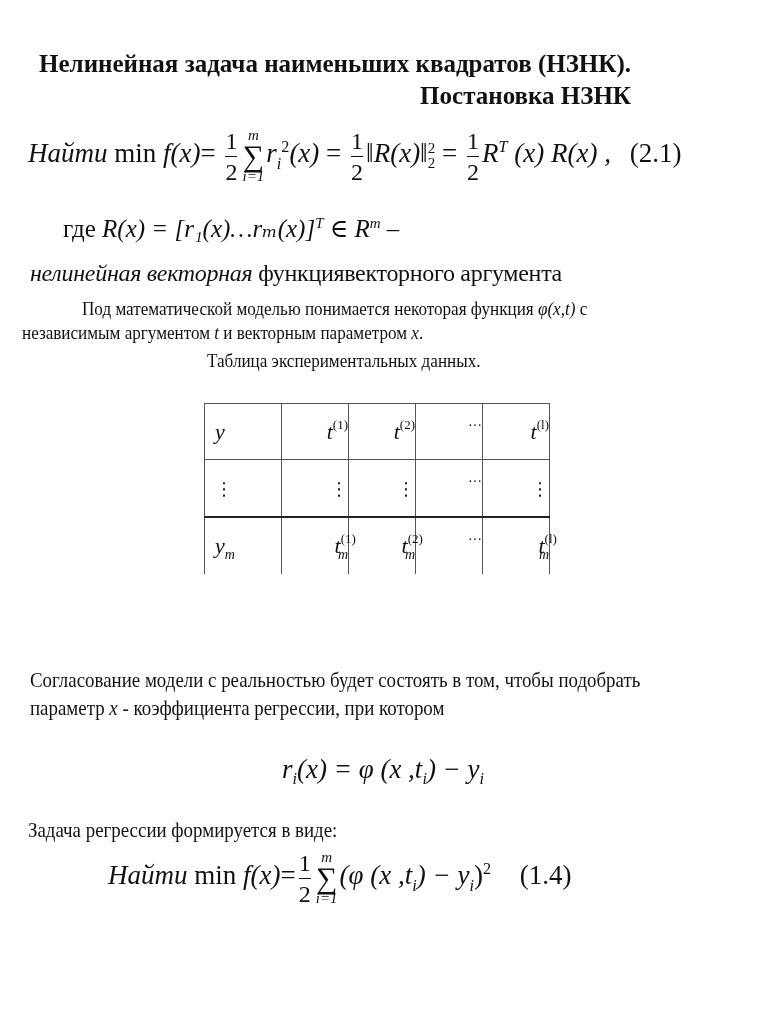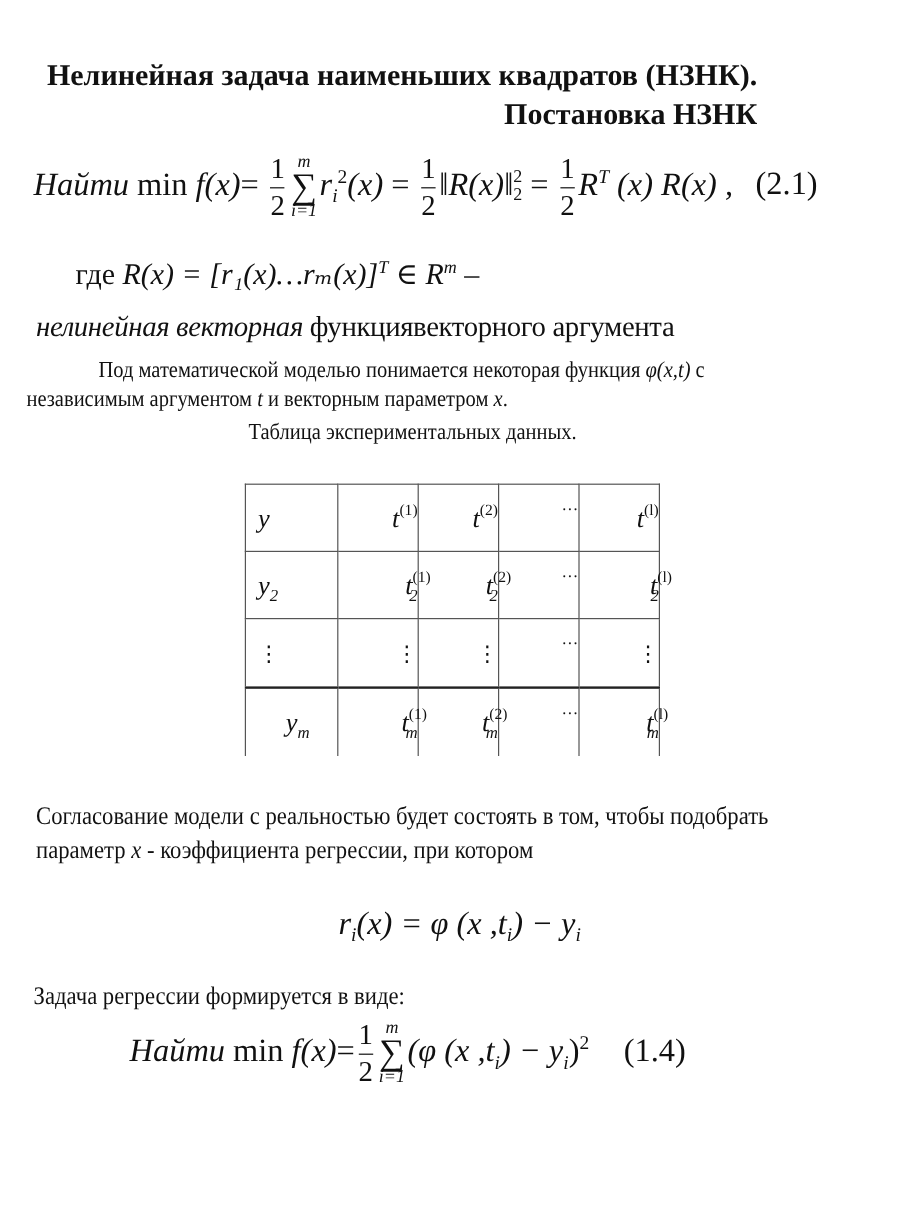--- a/index.html
+++ b/index.html
@@ -76,35 +76,28 @@
 <table class="data">
   <tbody id="tbody">
       <tr>
         <td class="left"><span>y</span></td>
         <td><span>t</span><span class="tsup">(1)</span></td>
         <td><span>t</span><span class="tsup">(2)</span></td>
         <td class="dots"><span>…</span></td>
         <td><span>t</span><span class="tsup">(l)</span></td>
       </tr>
       <tr>
-        <td class="left"><span>y</span><span class="tsub">2</span></td>
-        <td><span>t</span><span class="tsup">(1)</span><span class="tsub" style="margin-left: -18px;">2</span></td>
-        <td><span>t</span><span class="tsup">(2)</span><span class="tsub" style="margin-left: -18px;">2</span></td>
-        <td class="dots"><span>…</span></td>
-        <td><span>t</span><span class="tsup">(l)</span><span class="tsub" style="margin-left: -18px;">2</span></td>
-      </tr>
-      <tr>
         <td class="left" style="height: 46px;"><span class="vdots">⋮</span></td>
         <td style="height: 46px;"><span class="vdots">⋮</span></td>
         <td style="height: 46px;"><span class="vdots">⋮</span></td>
         <td class="dots" style="height: 46px;"><span>…</span></td>
         <td style="height: 46px;"><span class="vdots">⋮</span></td>
       </tr>
       <tr class="last">
-        <td class="left" style="height: 46px; text-align: center;"><span>y</span><span class="tsub">m</span></td>
+        <td class="left" style="height: 46px;"><span>y</span><span class="tsub">m</span></td>
         <td style="height: 46px;"><span>t</span><span class="tsup">(1)</span><span class="tsub" style="margin-left: -18px;">m</span></td>
         <td style="height: 46px;"><span>t</span><span class="tsup">(2)</span><span class="tsub" style="margin-left: -18px;">m</span></td>
         <td class="dots" style="height: 46px;"><span>…</span></td>
         <td style="height: 46px; font-family: Liberation Serif, serif;"><span>t</span><span class="tsup">(l)</span><span class="tsub" style="margin-left: -18px;">m</span></td>
       </tr>
     </tbody>
 </table>
 
 <div class="abs" style="left:30px; top:668px; font-size:21px; transform:scaleX(0.9); transform-origin:left;">Согласование модели с реальностью будет состоять в том, чтобы подобрать</div>
 <div class="abs" style="left:30px; top:696px; font-size:21px; transform:scaleX(0.9); transform-origin:left;">

